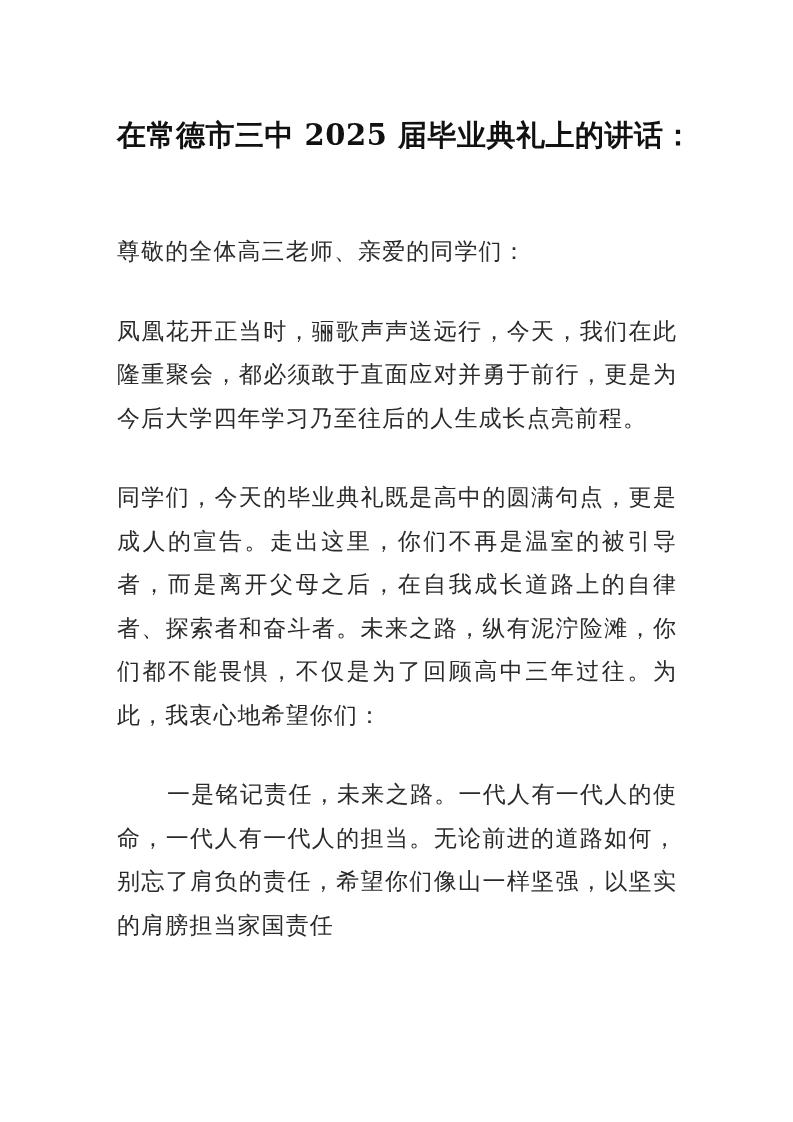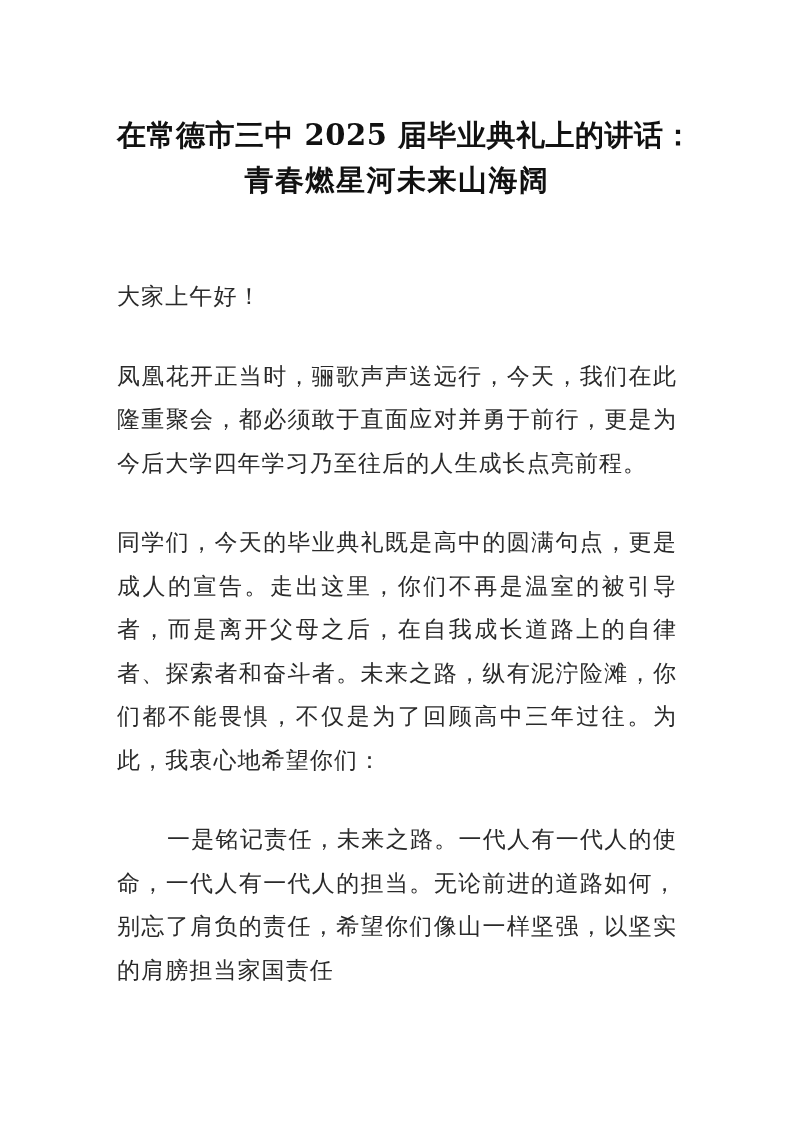--- a/index.html
+++ b/index.html
@@ -82,27 +82,26 @@
   .para, .doc-title { text-rendering: optimizeLegibility; }
 </style>
 </head>
 <body>
 
 <div class="page">
   <div class="content">
 
     <h1 class="doc-title">
       <span class="title-line title-line-1">在常德市三中 2025 届毕业典礼上的讲话：</span>
-      <span class="title-line title-line-2">青春燃星河未来山海阔</span>
     </h1>
 
     <div class="body-block">
 
+      <p class="para">尊敬的全体高三老师、亲爱的同学们：</p>
 
-      <p class="para">大家上午好！</p>
 
       <p class="para">凤凰花开正当时，骊歌声声送远行，今天，我们在此隆重聚会，都必须敢于直面应对并勇于前行，更是为今后大学四年学习乃至往后的人生成长点亮前程。</p>
 
       <p class="para">同学们，今天的毕业典礼既是高中的圆满句点，更是成人的宣告。走出这里，你们不再是温室的被引导者，而是离开父母之后，在自我成长道路上的自律者、探索者和奋斗者。未来之路，纵有泥泞险滩，你们都不能畏惧，不仅是为了回顾高中三年过往。为此，我衷心地希望你们：</p>
 
       <p class="para para-indent">一是铭记责任，未来之路。一代人有一代人的使命，一代人有一代人的担当。无论前进的道路如何，别忘了肩负的责任，希望你们像山一样坚强，以坚实的肩膀担当家国责任</p>
 
     </div>
   </div>
 </div>

